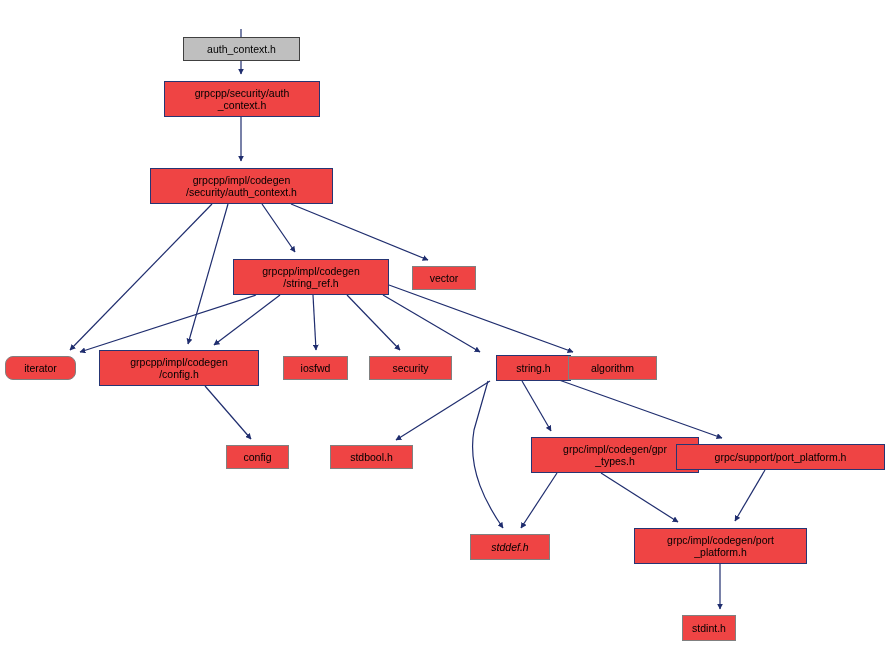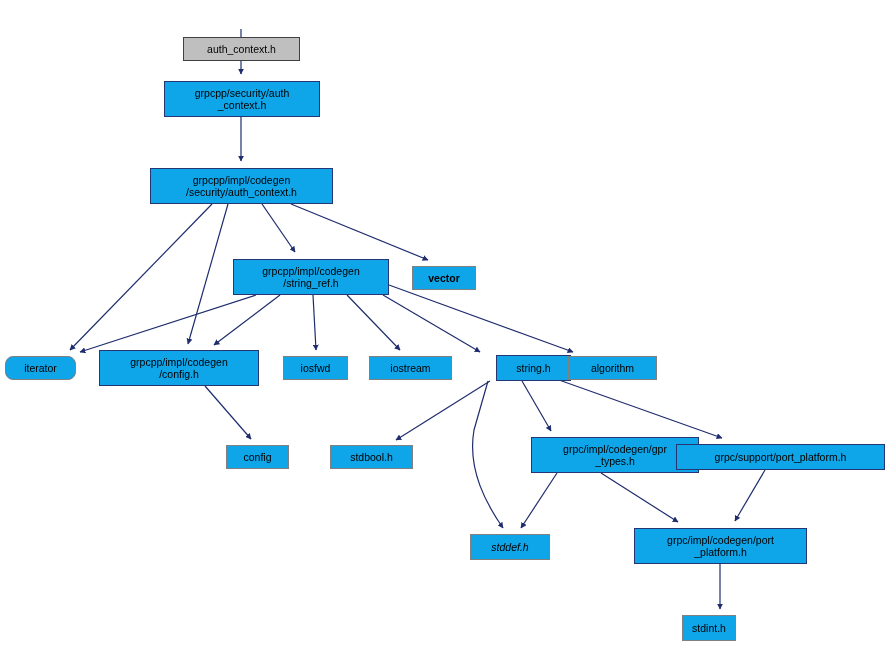--- a/index.html
+++ b/index.html
@@ -26,21 +26,21 @@
   .node {
     position: absolute;
     box-sizing: border-box;
     display: flex;
     align-items: center;
     justify-content: center;
     text-align: center;
     font-size: 10.5px;
     line-height: 12px;
     color: #000000;
-    background: #0ea5e9;
+    background: #ef4444;
     border: 1px solid #808080;
     white-space: pre-line;
     z-index: 2;
   }
   .node.root {
     background: #bfbfbf;
     border-color: #404040;
   }
   .node.strong {
     border: 1px solid #263573;
@@ -80,26 +80,26 @@
         <path d="M720,564 L720,609"></path>
       </g>
   </svg>
 <div class="node root" style="left: 183px; top: 5px; width: 117px; height: 24px; margin-top: 32px;">auth_context.h</div>
     <div class="node strong" style="left: 164px; top: 81px; width: 156px; height: 36px;">grpcpp/security/auth
 _context.h</div>
     <div class="node strong" style="left: 150px; top: 168px; width: 183px; height: 36px;">grpcpp/impl/codegen
 /security/auth_context.h</div>
     <div class="node strong" style="left: 233px; top: 259px; width: 156px; height: 36px;">grpcpp/impl/codegen
 /string_ref.h</div>
-    <div class="node light" style="left: 412px; top: 266px; width: 64px; height: 24px; font-weight: bold;">vector</div>
+    <div class="node light" style="left: 412px; top: 266px; width: 64px; height: 24px;">vector</div>
     <div class="node light" style="left: 5px; top: 356px; width: 71px; height: 24px; border-radius: 8px;">iterator</div>
     <div class="node strong" style="left: 99px; top: 350px; width: 160px; height: 36px;">grpcpp/impl/codegen
 /config.h</div>
     <div class="node light" style="left: 283px; top: 356px; width: 65px; height: 24px;">iosfwd</div>
-    <div class="node light" style="left: 369px; top: 356px; width: 83px; height: 24px;">iostream</div>
+    <div class="node light" style="left: 369px; top: 356px; width: 83px; height: 24px;">security</div>
     <div class="node strong" style="left: 474px; top: 355px; width: 75px; height: 26px; margin-left: 22px;">string.h</div>
     <div class="node light" style="left: 568px; top: 356px; width: 89px; height: 24px;">algorithm</div>
     <div class="node light" style="left: 226px; top: 445px; width: 63px; height: 24px;">config</div>
     <div class="node light" style="left: 330px; top: 445px; width: 83px; height: 24px; text-align: center;">stdbool.h</div>
     <div class="node strong" style="left: 487px; top: 437px; width: 168px; height: 36px; margin-left: 44px;">grpc/impl/codegen/gpr
 _types.h</div>
     <div class="node strong" style="left: 676px; top: 444px; width: 209px; height: 26px;">grpc/support/port_platform.h</div>
     <div class="node light" style="left: 470px; top: 534px; width: 80px; height: 26px; font-style: italic;">stddef.h</div>
     <div class="node strong" style="left: 634px; top: 528px; width: 173px; height: 36px;">grpc/impl/codegen/port
 _platform.h</div>

